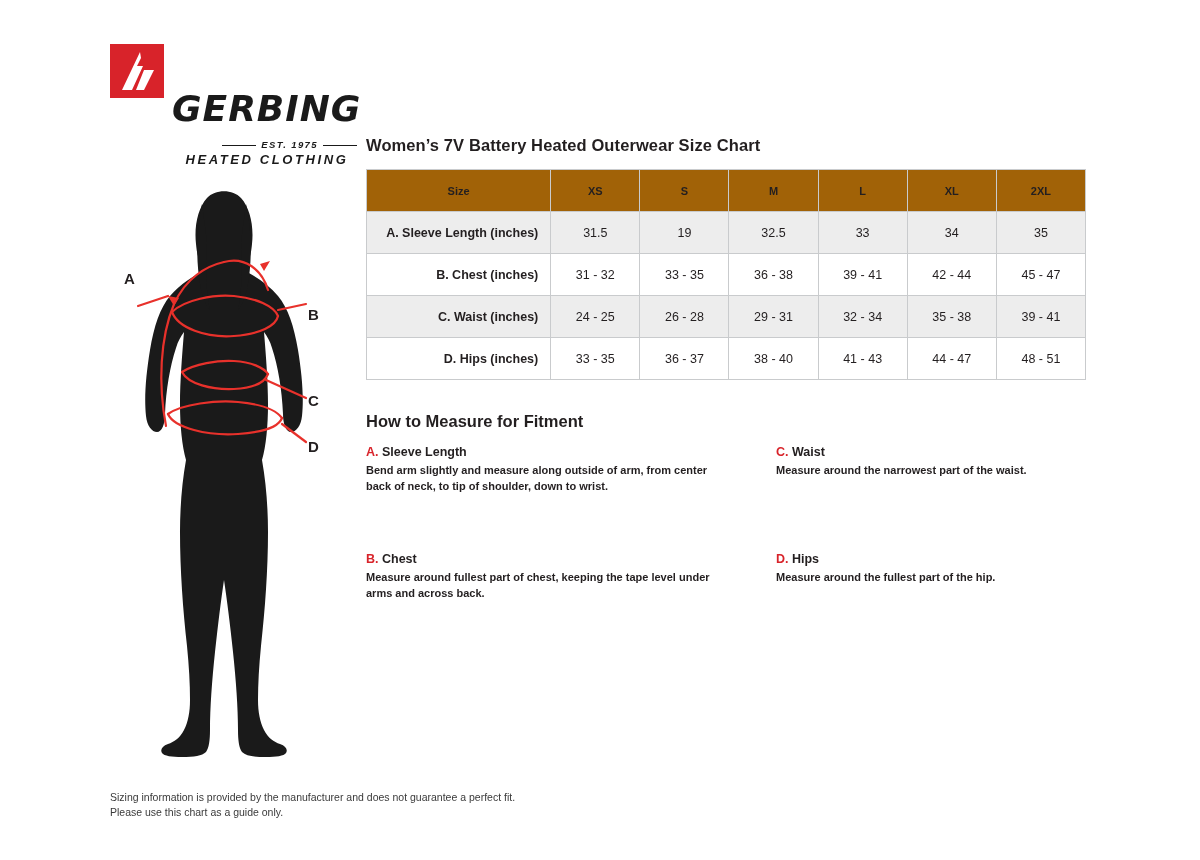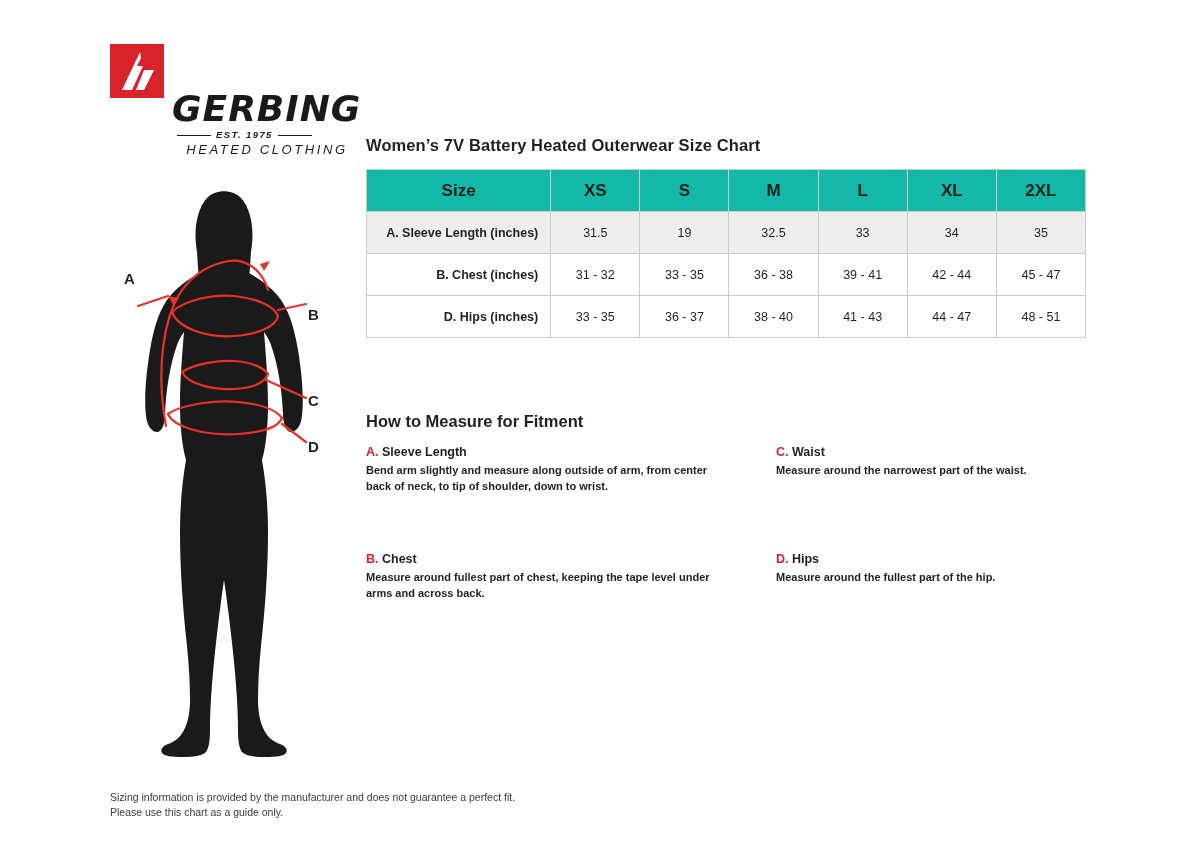--- a/index.html
+++ b/index.html
@@ -49,36 +49,36 @@
     color: #1a1a1a;
     margin-top: 48px;
   }
   #logo-est {
     font-family: "Liberation Sans", sans-serif;
     font-size: 9.5px;
     font-style: italic;
     font-weight: bold;
     letter-spacing: 1.4px;
     color: #1a1a1a;
-    text-align: left;
+    text-align: right;
     position: relative;
-    margin-top: 1px;
+    margin-top: 11px;
   }
   #logo-est .rule {
     display: inline-block;
     width: 34px;
     height: 1.5px;
     background: #1a1a1a;
     vertical-align: middle;
     margin: 0 5px;
   }
   #logo-sub {
     font-family: "Liberation Sans", sans-serif;
     font-size: 13px;
-    font-weight: normal;
+    font-weight: bold;
     font-style: italic;
     letter-spacing: 2.6px;
     color: #1a1a1a;
     text-align: center;
     margin-top: 2px;
   }
 
   
   #figure-block {
     position: absolute;
@@ -114,22 +114,22 @@
     height: 41px;
     font-size: 12.5px;
     text-align: center;
     color: #231f20;
     padding: 0 4px;
   }
   table.size-table col.labelcol { width: 184px; }
   table.size-table col.sizecol  { width: 89px; }
   table.size-table thead th {
     font-weight: bold;
-    font-size: 17px;
-    background: #14b8a6;
+    font-size: 11px;
+    background: #a16207;
   }
   table.size-table tbody th {
     font-weight: bold;
     text-align: right;
     padding-right: 12px;
     font-size: 12.5px;
   }
   table.size-table tbody tr.shaded th,
   table.size-table tbody tr.shaded td {
     background: #ededed;
@@ -323,20 +323,29 @@
       </tr>
       <tr>
         <th>B. Chest (inches)</th>
         <td>31 - 32</td>
         <td>33 - 35</td>
         <td>36 - 38</td>
         <td>39 - 41</td>
         <td>42 - 44</td>
         <td>45 - 47</td>
       </tr>
+      <tr class="shaded">
+        <th>C. Waist (inches)</th>
+        <td>24 - 25</td>
+        <td>26 - 28</td>
+        <td>29 - 31</td>
+        <td>32 - 34</td>
+        <td>35 - 38</td>
+        <td>39 - 41</td>
+      </tr>
       <tr>
         <th>D. Hips (inches)</th>
         <td>33 - 35</td>
         <td>36 - 37</td>
         <td>38 - 40</td>
         <td>41 - 43</td>
         <td>44 - 47</td>
         <td>48 - 51</td>
       </tr>
     </tbody>

